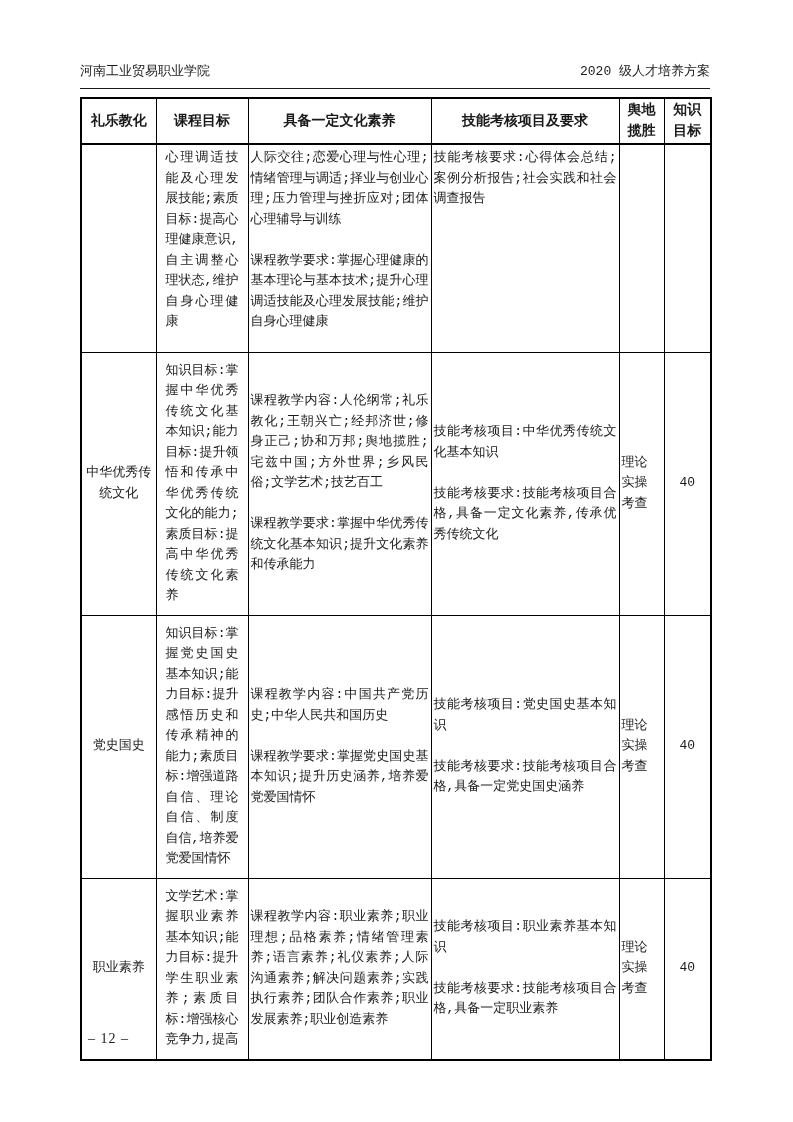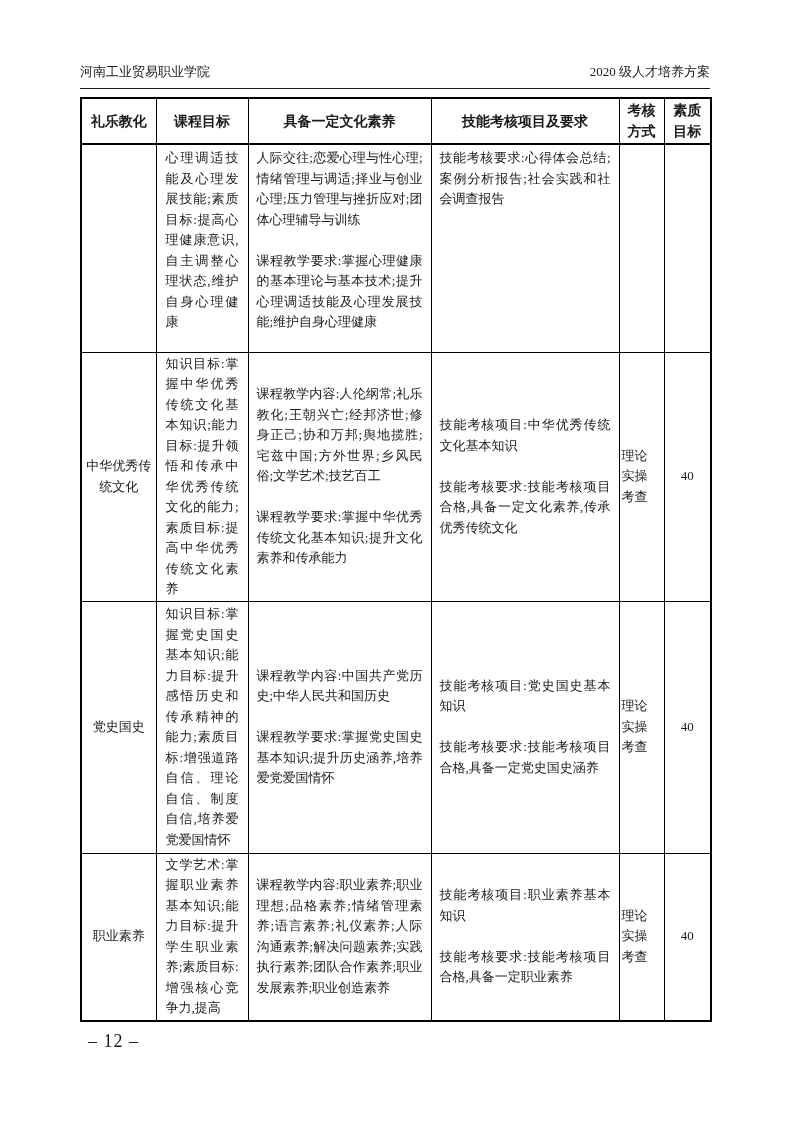--- a/index.html
+++ b/index.html
@@ -4,21 +4,21 @@
 <style>
   html,body { margin:0; padding:0; background:#ffffff; }
   .page {
     position:relative;
     width:793px; height:1122px;
     background:#ffffff;
     font-family:"Liberation Serif", serif;
     color:#1a1a1a;
     overflow:hidden;
   }
-  .content { position:absolute; left:80px; top:64px; width:630px; }
+  .content { position:absolute; left:80px; top:64px; width:630px;font-family:Liberation Mono, monospace; }
   .page-header {
     display:flex; justify-content:space-between; align-items:flex-end;
     font-size:13px; line-height:16px;
     padding-bottom:8px;
     border-bottom:1px solid #1a1a1a;
   }
   .course-table {
     border-collapse:collapse; table-layout:fixed;
     width:630px; margin-top:8px;
     border:2px solid #000;
@@ -34,35 +34,35 @@
   }
   thead tr { height:45px; }
   tbody tr.row-0 { height:208px; }
   tbody tr.row-1 { height:248px; }
   tbody tr.row-2 { height:252px; }
   tbody tr.row-3 { height:164px; }
   tbody tr.row-0 td { vertical-align:top; padding-top:3px; }
   .course-table td { font-size:13px; line-height:20.5px; }
   td.cell-name { text-align:center; padding:0 3px;margin-left:17px; }
   td.cell-obj {
-    padding:1px 9px;
+    padding:8px 9px;
     text-align:justify; text-align-last:left;
     white-space:pre-line;
   }
   td.cell-content, td.cell-assess {
-    padding:0 8px;
+    padding:0 2px;
     text-align:justify; text-align-last:left;
     white-space:pre-line;
     margin-left:16px;
   }
   td.cell-method { text-align:left; white-space:pre-line; padding:0 2px; }
   td.cell-hours { text-align:center; padding:0 10px; }
   .page-footer {
     position:absolute; left:88px; top:1031px;
-    font-size:18px; letter-spacing:1px;
+    font-size:14px; letter-spacing:1px;
   }
 </style>
 </head>
 <body>
 
 <div class="page">
   <div class="content">
 
     <div class="page-header">
       <span>河南工业贸易职业学院</span>
@@ -77,22 +77,22 @@
         <col style="width:188px">
         <col style="width:45px">
         <col style="width:47px">
       </colgroup>
       <thead>
         <tr>
           <th>礼乐教化</th>
           <th>课程目标</th>
           <th>具备一定文化素养</th>
           <th>技能考核项目及要求</th>
-          <th>考核方式</th>
-          <th>素质目标</th>
+          <th>舆地揽胜</th>
+          <th>知识目标</th>
         </tr>
       </thead>
       <tbody>
         <tr class="row-0">
           <td class="cell-name"></td>
           <td class="cell-obj">心理调适技能及心理发展技能;素质目标:提高心理健康意识,自主调整心理状态,维护自身心理健康</td>
           <td class="cell-content">人际交往;恋爱心理与性心理;情绪管理与调适;择业与创业心理;压力管理与挫折应对;团体心理辅导与训练
 
 课程教学要求:掌握心理健康的基本理论与基本技术;提升心理调适技能及心理发展技能;维护自身心理健康</td>
           <td class="cell-assess">技能考核要求:心得体会总结;案例分析报告;社会实践和社会调查报告</td>

